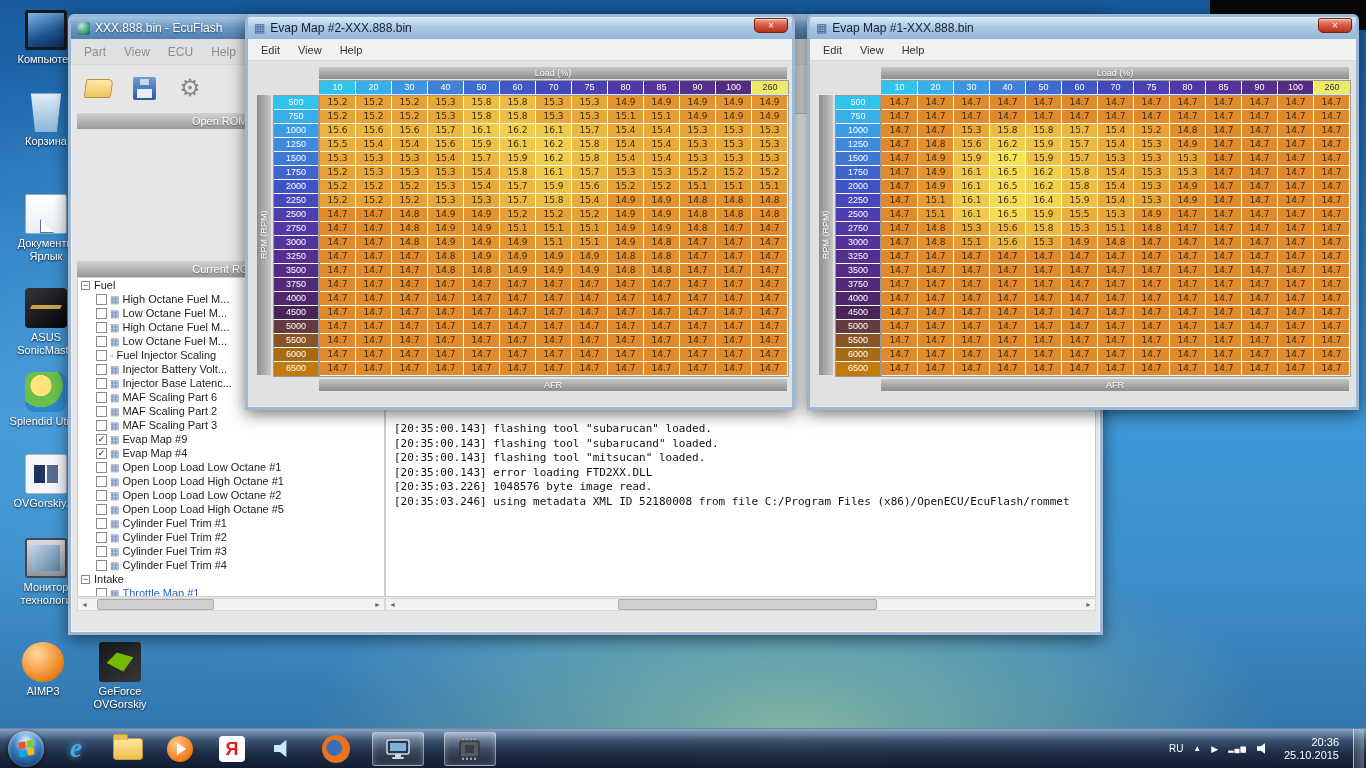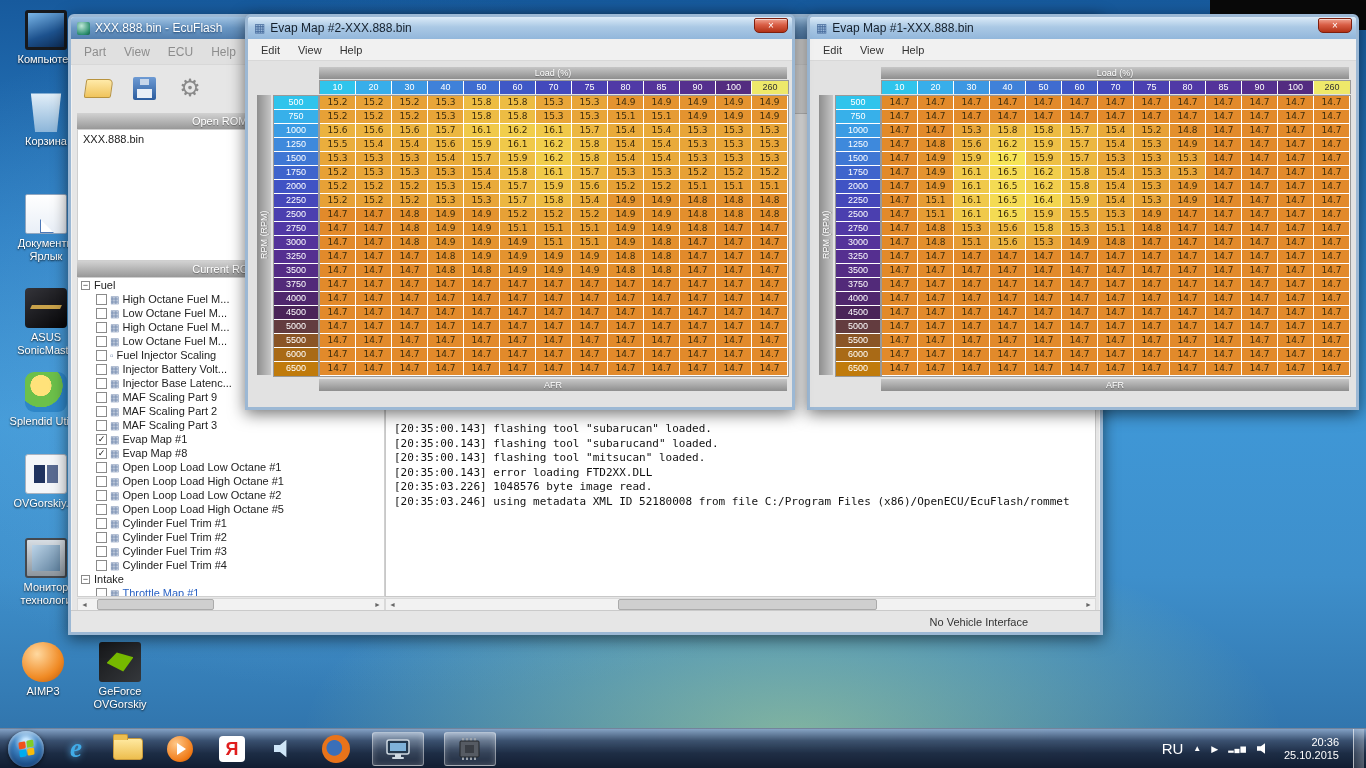--- a/index.html
+++ b/index.html
@@ -104,21 +104,21 @@
 .g-ie{font-family:"Liberation Serif",serif;font-style:italic;font-weight:bold;font-size:27px;color:#41ACE8;text-shadow:0 0 7px rgba(90,190,255,.9)}
 .g-yandex{width:26px;height:26px;background:#fff;border-radius:4px;color:#E01E1E;font-weight:bold;font-size:18px;line-height:26px;text-align:center}
 .tb-folder{width:30px;height:22px;background:linear-gradient(#FFE9A0,#EDBE4E);border:1px solid #C89A3C;border-radius:2px 3px 3px 3px;position:relative}
 .tb-folder::before{content:"";position:absolute;left:-1px;top:-5px;width:13px;height:5px;background:#EDBE4E;border:1px solid #C89A3C;border-bottom:none;border-radius:2px 2px 0 0}
 .tb-media{width:26px;height:26px;border-radius:50%;background:radial-gradient(circle at 35% 30%,#FFC98A,#F07A16 70%,#B34E05);display:flex;align-items:center;justify-content:center}
 .tb-media i{width:0;height:0;border-left:9px solid #fff;border-top:6px solid transparent;border-bottom:6px solid transparent;margin-left:3px}
 .tb-speaker{width:20px;height:18px;background:#CFE6F8;clip-path:polygon(0 30%,30% 30%,62% 2%,62% 98%,30% 70%,0 70%)}
 .tb-ff{width:28px;height:28px;border-radius:50%;background:radial-gradient(circle at 44% 46%,#3A6FB8 0 34%,#E8731A 38% 80%,#A84A08)}
 
 .tray{margin-left:auto;display:flex;align-items:center;gap:10px;padding-right:2px;color:#fff}
-.tray-lang{font-size:15px;cursor:pointer}
+.tray-lang{font-size:10px;cursor:pointer}
 .tray-arrow{font-size:8px;cursor:pointer}
 .tray-ico{font-size:9px;color:#fff;cursor:pointer;display:flex;align-items:center}
 .tray-spk{width:13px;height:11px;background:#fff;clip-path:polygon(0 30%,30% 30%,62% 2%,62% 98%,30% 70%,0 70%)}
 .tray-clock{text-align:right;font-size:11px;line-height:13px;margin:0 4px;cursor:default}
 .show-desktop{width:11px;height:40px;border-left:1px solid rgba(255,255,255,.55);cursor:pointer;
  background:linear-gradient(90deg,rgba(255,255,255,.12),rgba(255,255,255,.28))}
 </style>
 </head>
 <body>
 
@@ -181,23 +181,20 @@
           <span class="ico-folder-open"></span>
         </div>
       <div class="tbtn">
           <span class="ico-floppy"></span>
         </div>
       <div class="tbtn">
           <span class="ico-gear">⚙</span>
         </div>
     </div>
     <div class="dockband" style="top:96px">Open ROM Doc</div>
-    <div class="romlist">
-      <div class="romitem">XXX.888.bin</div>
-    </div>
     <div class="dockband" style="top:244px">Current ROM M</div>
     <div class="treepane" id="tree">
         <div class="trow">
           <span class="texp">−</span>
           <span class="tseclabel">Fuel</span>
         </div>
         <div class="trow">
           <span class="tchk"></span>
           <span class="tico">▦</span>
           <span class="tlabel">High Octane Fuel M...</span>
@@ -228,41 +225,41 @@
           <span class="tlabel">Injector Battery Volt...</span>
         </div>
         <div class="trow">
           <span class="tchk"></span>
           <span class="tico">▦</span>
           <span class="tlabel">Injector Base Latenc...</span>
         </div>
         <div class="trow">
           <span class="tchk"></span>
           <span class="tico">▦</span>
-          <span class="tlabel">MAF Scaling Part 9</span>
+          <span class="tlabel">MAF Scaling Part 6</span>
         </div>
         <div class="trow">
           <span class="tchk"></span>
           <span class="tico">▦</span>
           <span class="tlabel">MAF Scaling Part 2</span>
         </div>
         <div class="trow">
           <span class="tchk"></span>
           <span class="tico">▦</span>
           <span class="tlabel">MAF Scaling Part 3</span>
         </div>
         <div class="trow">
           <span class="tchk">✓</span>
           <span class="tico">▦</span>
-          <span class="tlabel">Evap Map #1</span>
+          <span class="tlabel">Evap Map #9</span>
         </div>
         <div class="trow">
           <span class="tchk">✓</span>
           <span class="tico">▦</span>
-          <span class="tlabel">Evap Map #8</span>
+          <span class="tlabel">Evap Map #4</span>
         </div>
         <div class="trow">
           <span class="tchk"></span>
           <span class="tico">▦</span>
           <span class="tlabel">Open Loop Load Low Octane #1</span>
         </div>
         <div class="trow">
           <span class="tchk"></span>
           <span class="tico">▦</span>
           <span class="tlabel">Open Loop Load High Octane #1</span>
@@ -316,23 +313,20 @@
     </div>
     <div class="logpane">
       <div class="loglines" id="log"><div>[20:35:00.143] flashing tool "subarucan" loaded.</div><div>[20:35:00.143] flashing tool "subarucand" loaded.</div><div>[20:35:00.143] flashing tool "mitsucan" loaded.</div><div>[20:35:00.143] error loading FTD2XX.DLL</div><div>[20:35:03.226] 1048576 byte image read.</div><div>[20:35:03.246] using metadata XML ID 52180008 from file C:/Program Files (x86)/OpenECU/EcuFlash/rommet</div></div>
     </div>
     <div class="hscroll" style="left:314px;top:581px;width:711px">
       <span class="sarrow">◄</span>
       <span class="strack">
           <span class="sthumb" style="left:32%;width:38%"></span>
         </span>
       <span class="sarrow">►</span>
-    </div>
-    <div class="statusbar">
-      <span>No Vehicle Interface</span>
     </div>
   </div>
 
   <div class="win" id="map1" style="left:807px;top:14px;width:552px;height:396px;z-index:20">
     <div class="titlebar">
       <span class="tbl-ico">▦</span>
       <span class="title dark">Evap Map #1-XXX.888.bin</span>
       <span class="closebtn">×</span>
     </div>
     <div class="menubar" id="map1-menu">

